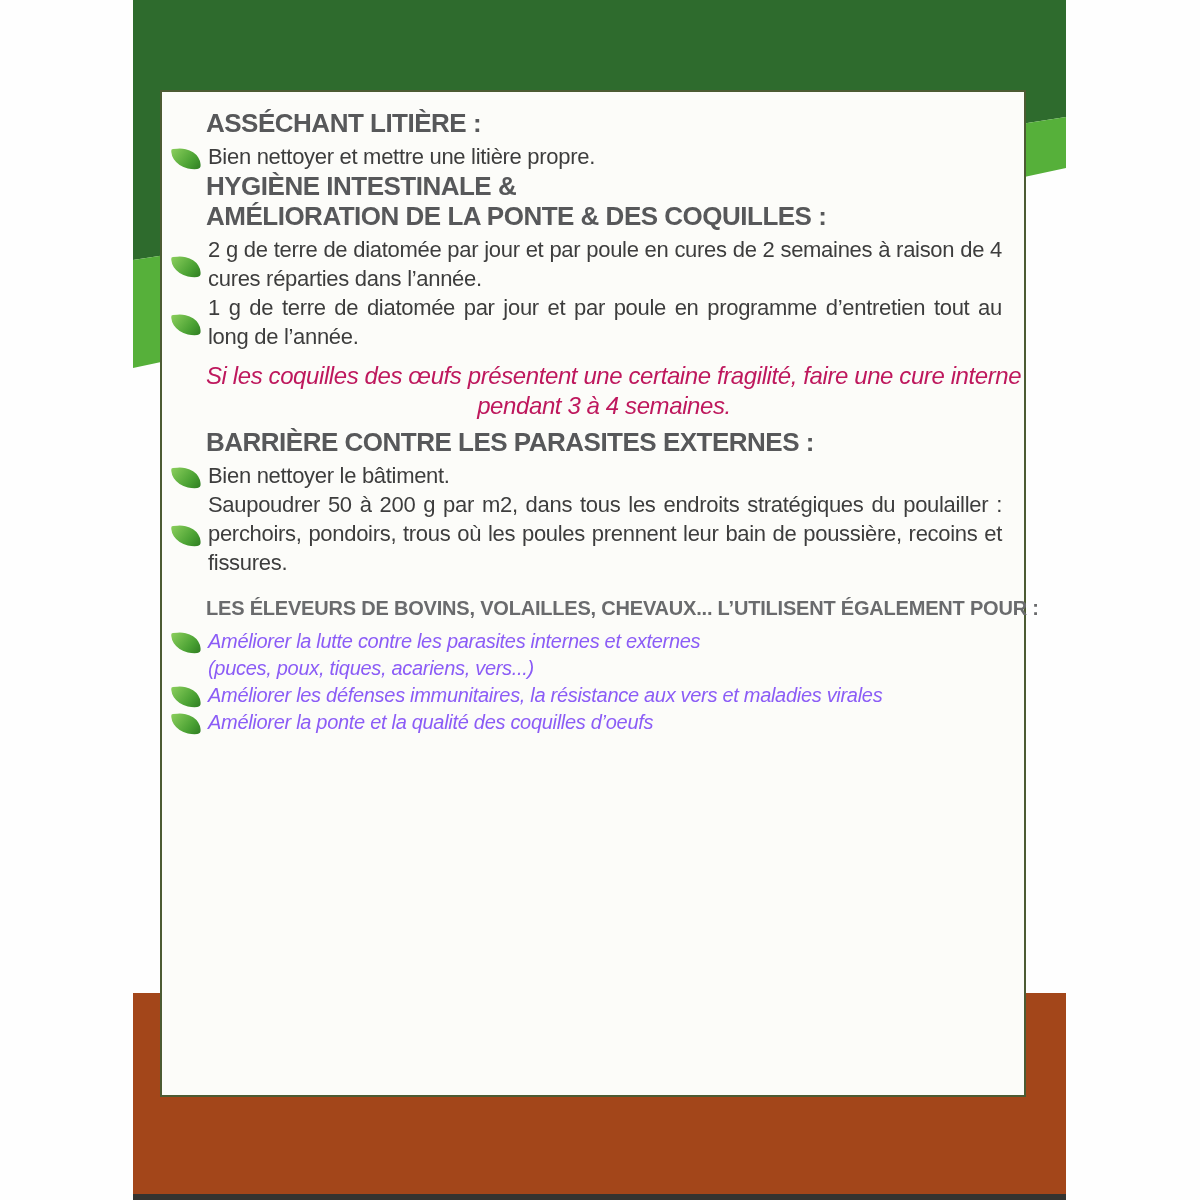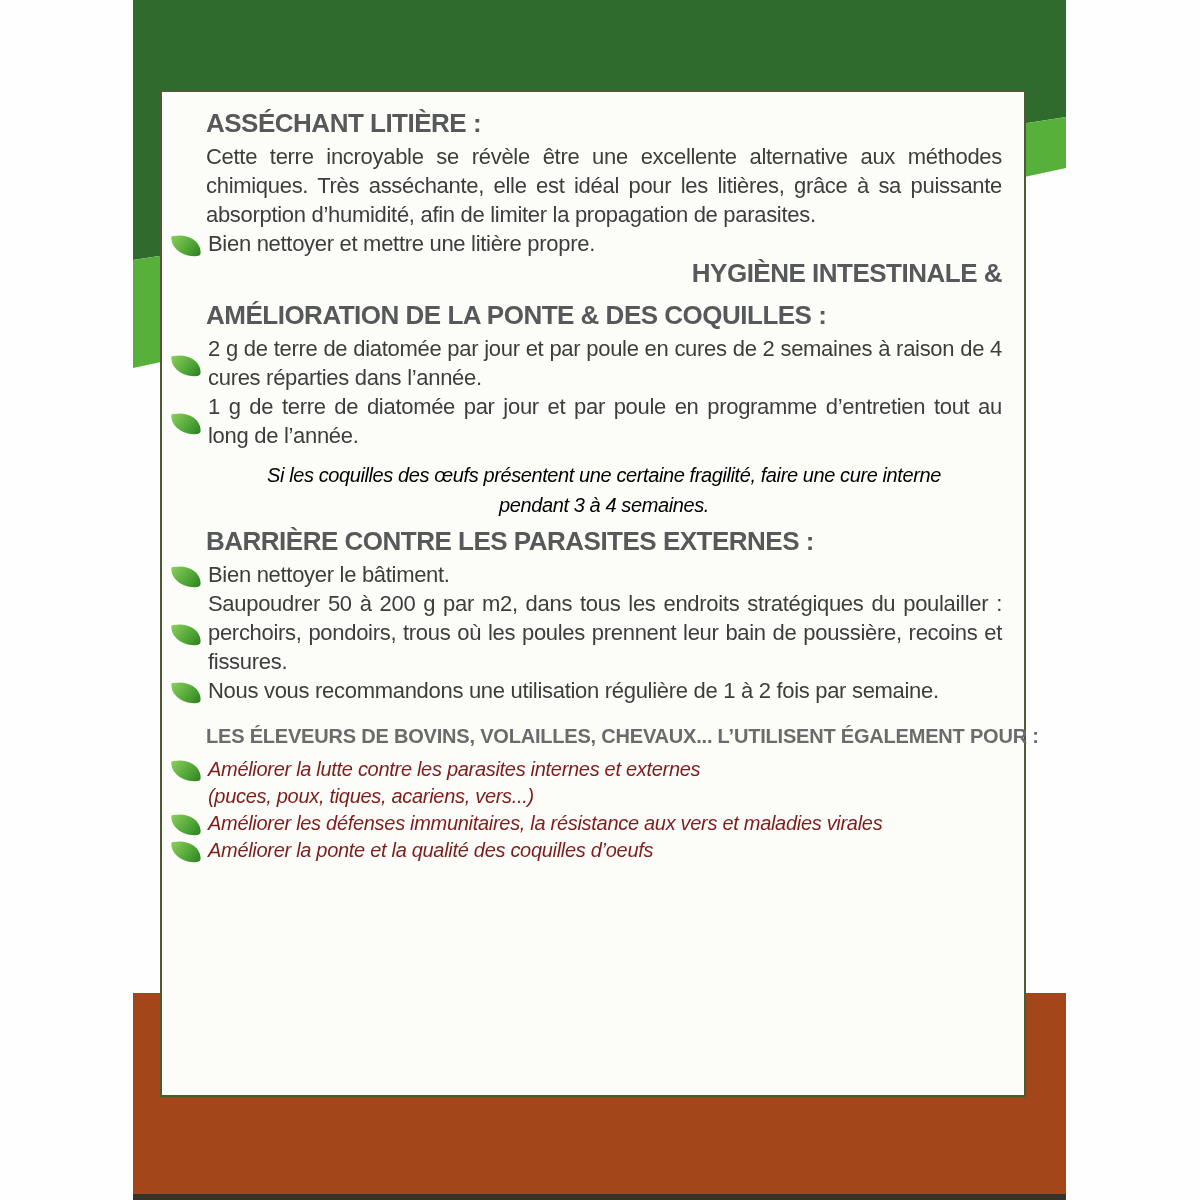--- a/index.html
+++ b/index.html
@@ -15,59 +15,58 @@
   .band-brown{top:993px;height:203px;background:#a3461a;}
   .band-bottom-line{top:1194px;height:6px;background:#343330;}
 
   
   .card{position:absolute;left:160px;top:90px;width:866px;height:1007px;
     background:#fcfcf9;border:2px solid #4c5b33;box-sizing:border-box;
     padding:16px 22px 14px 10px;}
 
   h2.sec{margin:0 0 4px 34px;font-size:26px;line-height:30px;font-weight:bold;
     color:#57585a;letter-spacing:-0.5px;}
-  h2.sec.tight{margin-bottom:12px;text-align:right;}
+  h2.sec.tight{margin-bottom:0;}
   .intro{margin:2px 0 0 34px;font-size:22px;line-height:29px;color:#3d3d3d;
     text-align:justify;letter-spacing:-0.3px;}
 
   .bullet{display:flex;align-items:center;margin:0;}
   .leaf{flex:0 0 28px;width:28px;height:22px;margin:5px 8px 0 0;
     background:linear-gradient(135deg,#86cb59 5%,#4aa133 65%,#2f7d22);
     border-radius:2px 85% 4px 95%;transform:rotate(-5deg);}
   .leaf.hidden{visibility:hidden;}
   .btext{flex:1;margin:0;font-size:22px;line-height:29px;color:#3d3d3d;letter-spacing:-0.3px;}
   .just{text-align:justify;}
 
-  .note{margin:10px 0 6px 34px;text-align:center;color:#000000;
-    font-size:20px;line-height:30px;font-style:italic;letter-spacing:-0.4px;white-space:nowrap;}
+  .note{margin:10px 0 6px 34px;text-align:center;color:#be185d;
+    font-size:24px;line-height:30px;font-style:italic;letter-spacing:-0.4px;white-space:nowrap;}
   .note div{white-space:nowrap;}
 
   .mt-sec{margin-top:18px;}
   .mt-sec3{margin-top:10px;margin-bottom:4px;}
 
   .breeders-title{margin:20px 0 8px 34px;font-size:20px;line-height:23px;font-weight:bold;
     color:#6a6b6d;letter-spacing:-0.2px;white-space:nowrap;}
-  .gbullet .btext{color:#7f1d1d;font-style:italic;font-size:20px;line-height:27px;
+  .gbullet .btext{color:#8b5cf6;font-style:italic;font-size:20px;line-height:27px;
     letter-spacing:-0.3px;white-space:nowrap;}
   .gbullet .leaf{margin-top:3px;}
 </style>
 </head>
 <body>
 
 <div class="page">
 
   <div class="band band-green"></div>
   <div class="band band-green-light"></div>
   <div class="band band-brown"></div>
   <div class="band band-bottom-line"></div>
 
   <div class="card">
 
     <h2 class="sec">ASSÉCHANT LITIÈRE :</h2>
-    <p class="intro">Cette terre incroyable se révèle être une excellente alternative aux méthodes chimiques. Très asséchante, elle est idéal pour les litières, grâce à sa puissante absorption d’humidité, afin de limiter la propagation de parasites.</p>
     <div class="bullet">
       <span class="leaf"></span>
       <p class="btext">Bien nettoyer et mettre une litière propre.</p>
     </div>
 
     <h2 class="sec tight mt-sec">HYGIÈNE INTESTINALE &amp;</h2>
     <h2 class="sec">AMÉLIORATION DE LA PONTE &amp; DES COQUILLES :</h2>
     <div class="bullet">
       <span class="leaf"></span>
       <p class="btext just">2 g de terre de diatomée par jour et par poule en cures de 2 semaines à raison de 4 cures réparties dans l’année.</p>
@@ -83,24 +82,20 @@
 
     <h2 class="sec mt-sec3">BARRIÈRE CONTRE LES PARASITES EXTERNES :</h2>
     <div class="bullet">
       <span class="leaf"></span>
       <p class="btext">Bien nettoyer le bâtiment.</p>
     </div>
     <div class="bullet">
       <span class="leaf"></span>
       <p class="btext just">Saupoudrer 50 à 200 g par m2, dans tous les endroits stratégiques du poulailler : perchoirs, pondoirs, trous où les poules prennent leur bain de poussière, recoins et fissures.</p>
     </div>
-    <div class="bullet">
-      <span class="leaf"></span>
-      <p class="btext just">Nous vous recommandons une utilisation régulière de 1 à 2 fois par semaine.</p>
-    </div>
 
     <div class="breeders-title">LES ÉLEVEURS DE BOVINS, VOLAILLES, CHEVAUX... L’UTILISENT ÉGALEMENT POUR :</div>
     <div class="bullet gbullet">
       <span class="leaf"></span>
       <p class="btext">Améliorer la lutte contre les parasites internes et externes</p>
     </div>
     <div class="bullet gbullet">
       <span class="leaf hidden"></span>
       <p class="btext">(puces, poux, tiques, acariens, vers...)</p>
     </div>

